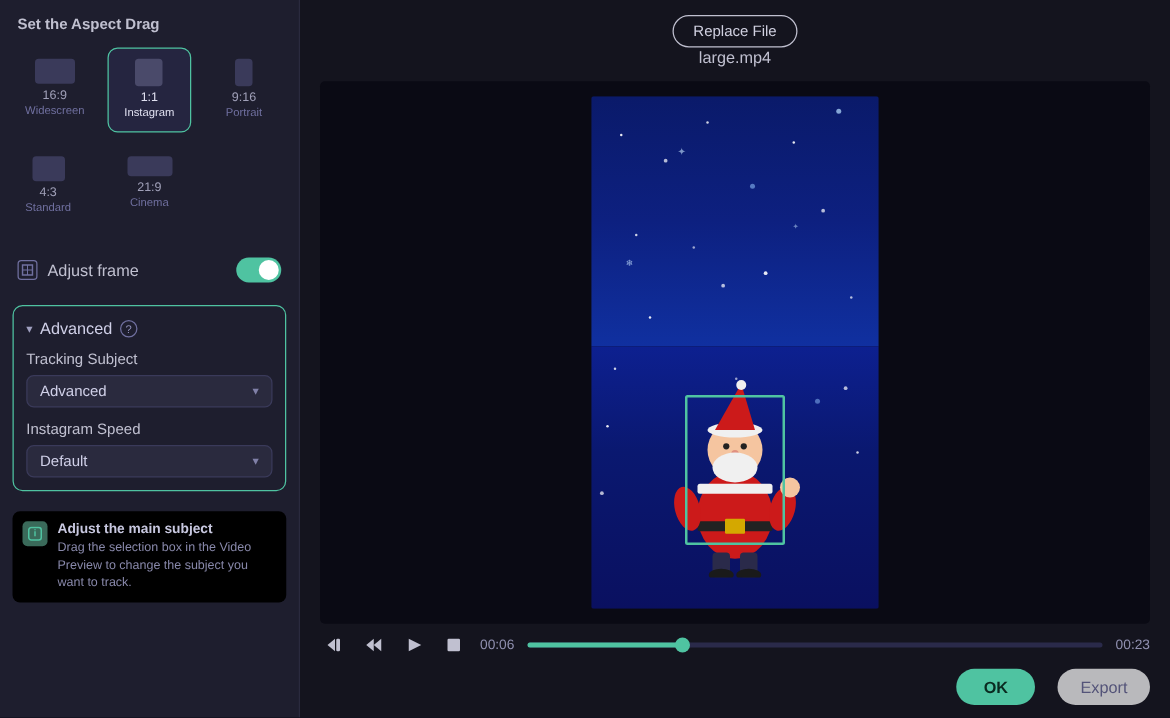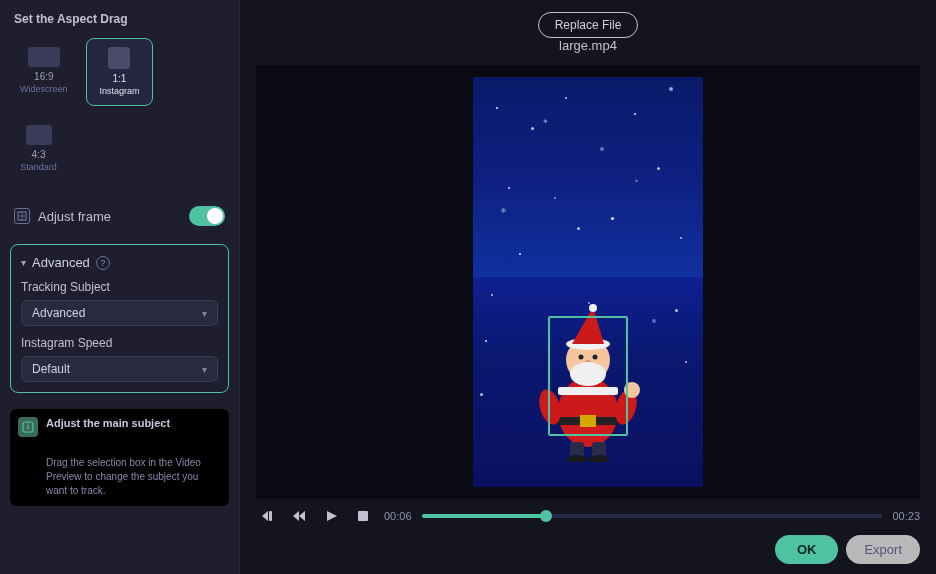--- a/index.html
+++ b/index.html
@@ -218,21 +218,20 @@
     }
     .info-title {
       font-size: 11px;
       font-weight: 600;
       color: #c8c8e0;
     }
     .info-desc {
       font-size: 10px;
       color: #8888aa;
       line-height: 1.4;
-      margin-top: 24px;
     }
 
     
     .main-content {
       flex: 1;
       display: flex;
       flex-direction: column;
       background: #14141e;
       padding: 12px 16px 10px 16px;
     }
@@ -368,21 +367,21 @@
       left: 27%;
       transform: translate(-50%, -50%);
     }
 
     
     .bottom-bar {
       display: flex;
       justify-content: flex-end;
       align-items: center;
       padding-top: 6px;
-      gap: 8px;
+      gap: 18px;
     }
 
     .ok-btn {
       background: #4fc3a1;
       border: none;
       border-radius: 20px;
       padding: 7px 22px;
       color: #0a2a20;
       font-size: 13px;
       font-weight: 600;
@@ -418,29 +417,37 @@
     <div class="aspect-item">
       <div class="aspect-icon icon-169"></div>
       <span class="aspect-label">16:9<br><span style="font-size:9px; color:#7070a0;">Widescreen</span></span>
     </div>
 
     <div class="aspect-item selected">
       <div class="aspect-icon icon-11"></div>
       <span class="aspect-label">1:1<br><span style="font-size:9px;">Instagram</span></span>
     </div>
 
+    <div class="aspect-item">
+      <div class="aspect-icon icon-916"></div>
+      <span class="aspect-label">9:16<br><span style="font-size:9px; color:#7070a0;">Portrait</span></span>
+    </div>
   </div>
 
   <div class="aspect-grid-2">
 
     <div class="aspect-item">
       <div class="aspect-icon icon-43"></div>
       <span class="aspect-label">4:3<br><span style="font-size:9px; color:#7070a0;">Standard</span></span>
     </div>
 
+    <div class="aspect-item">
+      <div class="aspect-icon icon-219"></div>
+      <span class="aspect-label">21:9<br><span style="font-size:9px; color:#7070a0;">Cinema</span></span>
+    </div>
   </div>
 
   <div class="adjust-frame-row">
     <div class="adjust-frame-left">
       <div class="adjust-frame-icon">
         <svg width="10" height="10" viewBox="0 0 10 10">
           <rect x="1" y="1" width="8" height="8" fill="none" stroke="#7070a0" stroke-width="1.2"></rect>
           <line x1="5" y1="1" x2="5" y2="9" stroke="#7070a0" stroke-width="0.8"></line>
           <line x1="1" y1="5" x2="9" y2="5" stroke="#7070a0" stroke-width="0.8"></line>
         </svg>

